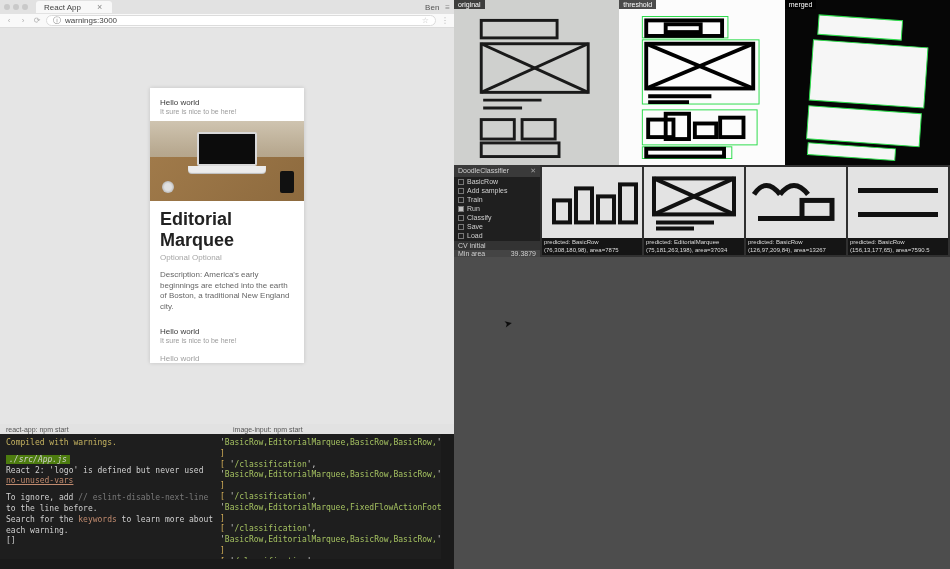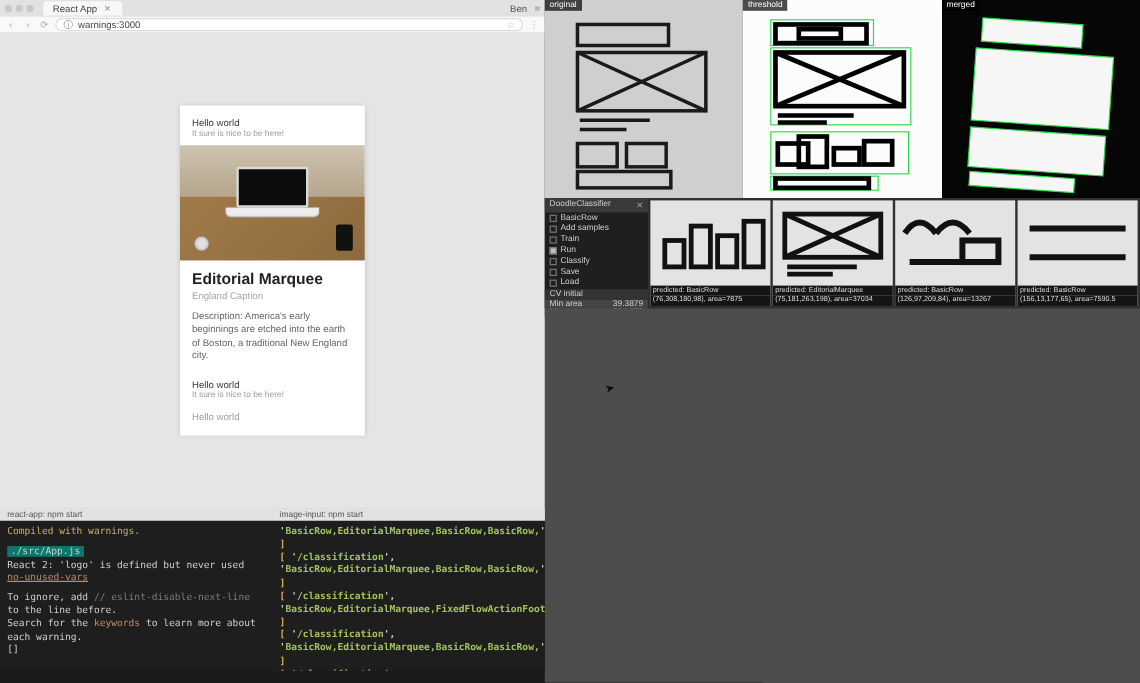--- a/index.html
+++ b/index.html
@@ -16,21 +16,21 @@
   }
   .browser-chrome { background: #f2f2f2; }
   .tab-bar {
     height: 14px; background: #e2e2e2; display: flex; align-items: center;
     padding: 0 4px; font-size: 8px; color: #444;
   }
   .traffic-lights { display: flex; gap: 3px; margin-right: 8px; }
   .traffic-light { width: 6px; height: 6px; border-radius: 50%; background: #c9c9c9; }
   .tab {
     background: #f8f8f8; padding: 1px 10px 1px 8px; border-top-left-radius: 3px;
-    border-top-right-radius: 3px; font-size: 8px; display: flex; align-items: center; gap: 6px;
+    border-top-right-radius: 3px; font-size: 8px; display: flex; align-items: center; gap: 16px;
   }
   .tab .close { color: #888; font-size: 9px; cursor: pointer; }
   .tab-user { margin-left: auto; margin-right: 6px; color: #555; font-size: 8px; }
   .addr-bar {
     height: 14px; background: #f9f9f9; display: flex; align-items: center; gap: 4px;
     padding: 0 4px; border-bottom: 1px solid #dcdcdc; font-size: 8px; color: #444;
   }
   .addr-btn { width: 10px; text-align: center; color: #b0b0b0; }
   .addr-field {
     flex: 1; background: #fff; border: 1px solid #dcdcdc; border-radius: 8px;
@@ -62,21 +62,21 @@
   }
   .laptop-screen { width: 60px; height: 34px; background: #0c0c0c; border: 2px solid #d9d9d9;
     border-radius: 2px; margin: 0 auto; }
   .laptop-base { width: 78px; height: 8px; background: #ececec; border-radius: 0 0 4px 4px;
     margin: 0 auto; box-shadow: inset 0 -1px 1px rgba(0,0,0,.2); }
   .phone { position: absolute; right: 10px; bottom: 8px; width: 14px; height: 22px;
     background: #111; border-radius: 2px; }
   .cup { position: absolute; left: 12px; bottom: 8px; width: 12px; height: 12px;
     border-radius: 50%; background: radial-gradient(circle,#e0e0e0 40%,#bcbcbc 70%); }
   .mock-body { padding: 8px 10px 6px; }
-  .title { font-size: 13px; font-weight: 700; color: #222; }
+  .title { font-size: 18px; font-weight: 700; color: #222; }
   .caption { font-size: 8px; color: #a6a6a6; margin-top: 2px; }
   .desc { font-size: 8px; color: #666; margin-top: 8px; line-height: 1.35; }
   .mock-footer { padding: 8px 10px 0; border-top: 0; }
   .mock-footer .h1 { font-size: 8px; color: #3a3a3a; }
   .mock-footer .h2 { font-size: 7px; color: #9c9c9c; margin-top: 1px; }
 
   
   .cv-top {
     position: absolute; left: 454px; top: 0; right: 0; height: 165px;
     display: flex; background: #222;
@@ -131,23 +131,23 @@
     background: #d4d4d4; display: flex; font-size: 7px; color: #555;
   }
   .term-bar .tab { flex: 0 0 50%; background: #e2e2e2; padding: 1px 6px;
     border-radius: 0; font-size: 7px; }
   .terminal {
     position: absolute; top: 434px; height: 125px; background: #1e1e1e;
     font-family: Menlo, Consolas, monospace; font-size: 8px; color: #cfcfcf;
     padding: 4px 6px; overflow: hidden; line-height: 1.35;
   }
   .term-left { left: 0; width: 227px; }
-  .term-right { left: 227px; width: 227px; font-weight: bold; }
+  .term-right { left: 214px; width: 227px; }
   .term-left .warn { color: #c5b360; }
-  .term-left .file { background: #0f766e; padding: 0 3px; }
+  .term-left .file { background: #4d7c0f; padding: 0 3px; font-style: italic; }
   .term-left .link { text-decoration: underline; color: #c08a6e; }
   .term-left .kw { color: #c08a6e; }
   .term-left .dim { color: #7a7a7a; }
   .term-right .br { color: #d8b25a; }
   .term-right .str { color: #a5c261; }
 </style>
 </head>
 <body>
 
 <div class="browser">
@@ -187,21 +187,21 @@
         <div class="desk"></div>
         <div class="laptop">
           <div class="laptop-screen"></div>
             <div class="laptop-base"></div>
         </div>
         <div class="phone"></div>
         <div class="cup"></div>
       </div>
       <div class="mock-body">
         <div class="title">Editorial Marquee</div>
-        <div class="caption">England Caption</div>
+        <div class="caption">Optional Optional</div>
         <div class="desc">Description: America's early beginnings are etched into the earth of Boston, a traditional New England city.</div>
       </div>
       <div class="mock-footer">
         <div class="h1">Hello world</div>
         <div class="h2">It sure is nice to be here!</div>
       </div>
       <div class="mock-footer" style="padding-top:10px;opacity:.5;">
         <div class="h1">Hello world</div>
       </div>
     </div>

